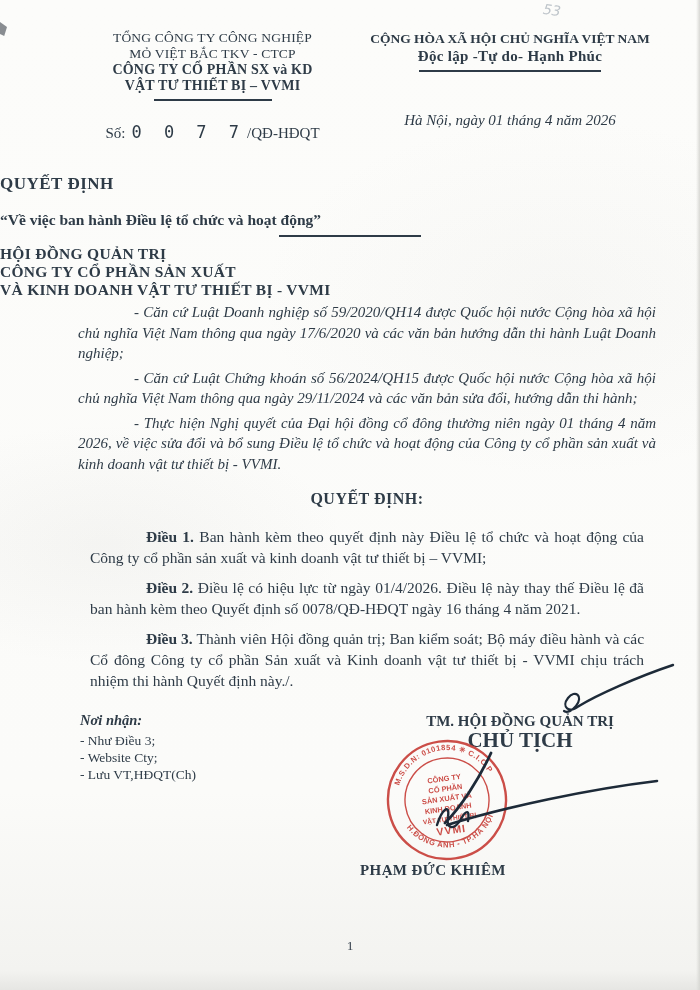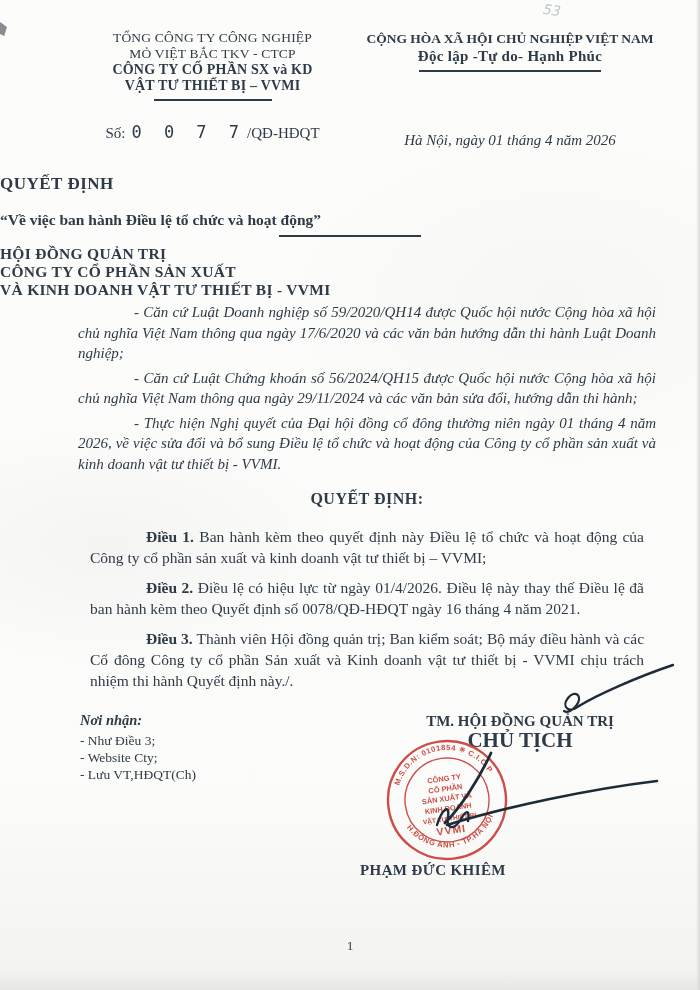--- a/index.html
+++ b/index.html
@@ -18,21 +18,21 @@
   
   .hdr-left{position:absolute;left:70px;top:30px;width:285px;text-align:center;font-size:13.5px;line-height:16px;letter-spacing:.2px;}
   .hdr-left .bold{font-weight:bold;font-size:14px;}
   .hdr-left .rule{width:118px;height:2px;background:#2e3b47;margin:5px auto 0;}
   .so-line{position:absolute;left:70px;top:122px;width:285px;text-align:center;font-size:15px;}
   .so-num{font-family:"DejaVu Sans Mono",monospace;font-size:17px;letter-spacing:6px;margin:0 2px 0 6px;}
   .hdr-right{position:absolute;left:345px;top:30px;width:330px;text-align:center;}
   .hdr-right .l1{font-weight:bold;font-size:13.5px;line-height:17px;}
   .hdr-right .l2{font-weight:bold;font-size:15px;line-height:19px;letter-spacing:.3px;}
   .hdr-right .rule{width:182px;height:2px;background:#2e3b47;margin:4px auto 0;}
-  .dateline{position:absolute;left:345px;top:132px;width:330px;text-align:center;font-style:italic;font-size:15px;}
+  .dateline{position:absolute;left:345px;top:112px;width:330px;text-align:center;font-style:italic;font-size:15px;}
   .pencil-note{position:absolute;left:543px;top:2px;color:#a9b2ba;font-family:"DejaVu Sans",sans-serif;font-size:14px;font-style:italic;transform:rotate(8deg);opacity:.75;}
 
   
   .title-block{position:absolute;left:0;top:174px;width:700px;}
   .t-main{font-weight:bold;font-size:17px;letter-spacing:.5px;}
   .t-sub{font-weight:bold;font-size:15.5px;margin-top:17px;}
   .t-rule{width:142px;height:2px;background:#2e3b47;margin:6px auto 8px;}
   .t-issuer{font-weight:bold;font-size:15.5px;line-height:18px;letter-spacing:.3px;}
 
   
@@ -65,21 +65,21 @@
     <div>MỎ VIỆT BẮC TKV - CTCP</div>
     <div class="bold">CÔNG TY CỔ PHẦN SX và KD</div>
     <div class="bold">VẬT TƯ THIẾT BỊ – VVMI</div>
     <div class="rule"></div>
   </div>
   <div class="so-line">
     <span>Số:</span><span class="so-num">0 0 7 7</span><span>/QĐ-HĐQT</span>
   </div>
 
   <div class="hdr-right">
-    <div class="l1">CỘNG HÒA XÃ HỘI CHỦ NGHIỆP VIỆT NAM</div>
+    <div class="l1">CỘNG HÒA XÃ HỘI CHỦ NGHĨA VIỆT NAM</div>
     <div class="l2">Độc lập -Tự do- Hạnh Phúc</div>
     <div class="rule"></div>
   </div>
   <div class="dateline">Hà Nội, ngày 01 tháng 4 năm 2026</div>
   <div class="pencil-note">53</div>
 
   <div class="title-block">
     <div class="t-main">QUYẾT ĐỊNH</div>
     <div class="t-sub">“Về việc ban hành Điều lệ tổ chức và hoạt động”</div>
     <div class="t-rule"></div>

